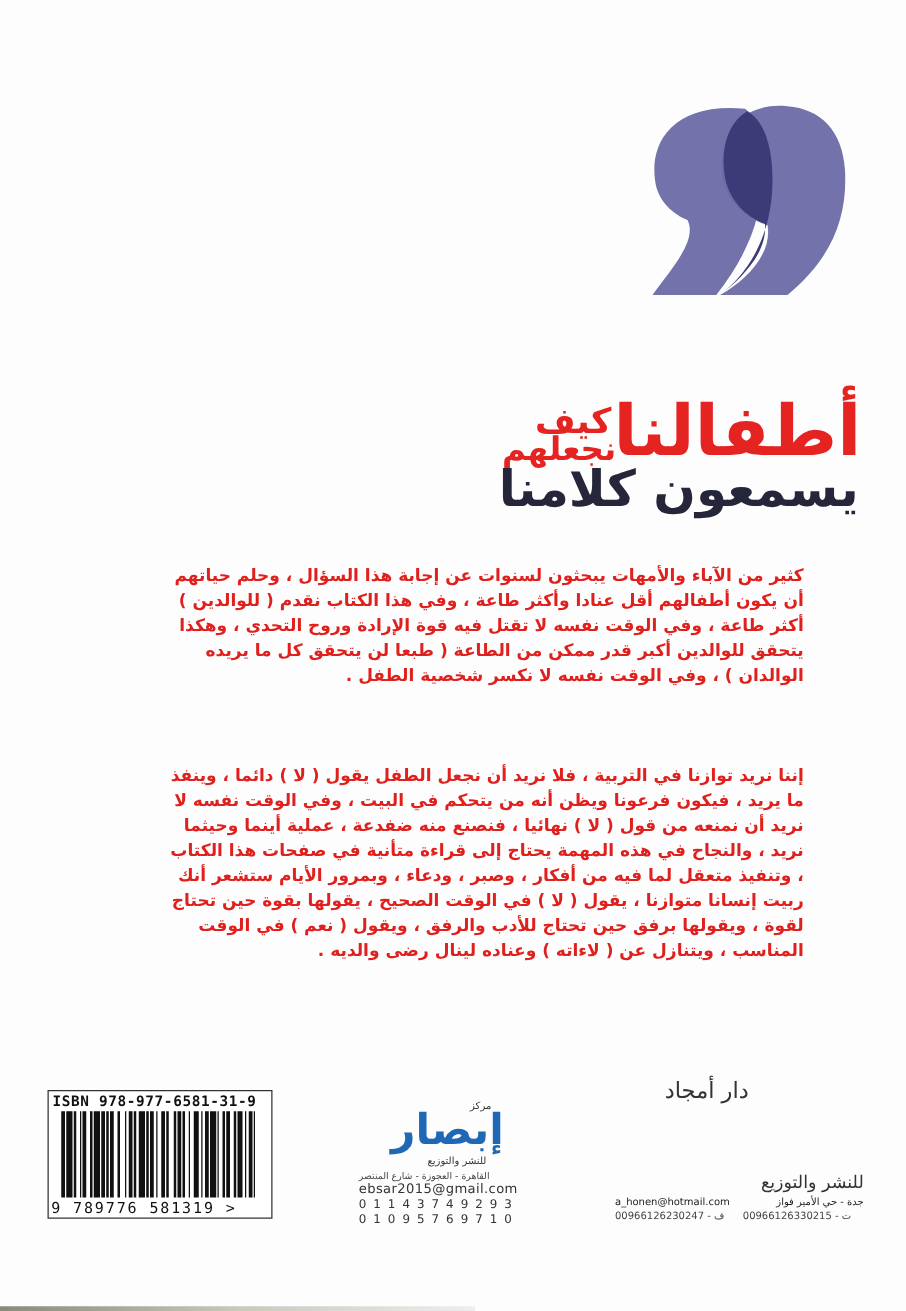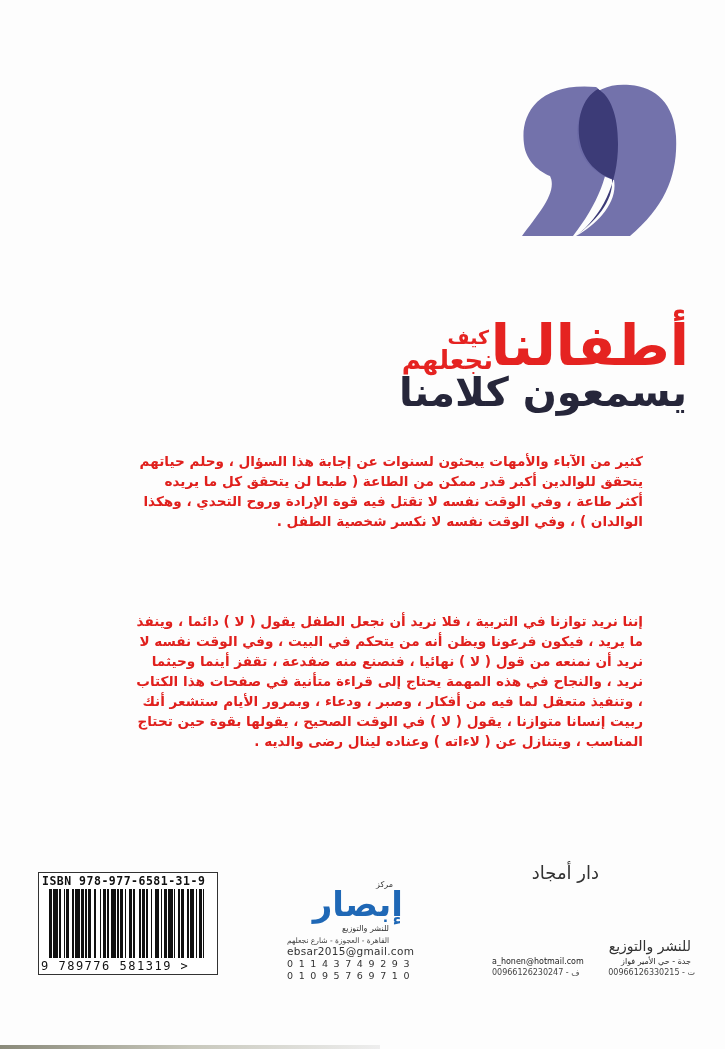--- a/index.html
+++ b/index.html
@@ -12,21 +12,21 @@
   .quote-mark { left: 518px; top: 84px; width: 170px; height: 165px; }
   .title-main {
     right: 36px; top: 316px; color: #e52321; font-weight: bold;
     font-size: 56px; line-height: 60px; direction: rtl; white-space: nowrap;
     letter-spacing: -1px;
   }
   .title-small {
     right: 228px; color: #e52321; font-weight: bold; direction: rtl;
     white-space: nowrap; font-size: 26px; line-height: 22px;
   }
-  .title-small.kayfa { top: 326px; right: 236px; font-size: 19px; }
+  .title-small.kayfa { top: 326px; right: 236px; font-size: 28px; }
   .title-small.najalhum { top: 349px; right: 232px; }
   .title-sub {
     right: 38px; top: 369px; color: #26263a; font-weight: bold;
     font-size: 40px; line-height: 46px; direction: rtl; white-space: nowrap;
   }
   .para {
     right: 82px; width: 605px; color: #e0201d; font-weight: bold;
     font-size: 13.6px; line-height: 20px; direction: rtl; text-align: right;
   }
   .para .line { display: block; white-space: nowrap; }
@@ -67,21 +67,21 @@
   .honen { left: 490px; top: 862px; width: 205px; height: 120px; }
   .honen .dar { position: absolute; right: 96px; top: 0px; font-size: 18px; color: #333; direction: rtl; white-space: nowrap; }
   .honen .name {
     position: absolute; right: 46px; top: 14px; font-size: 62px; font-weight: bold;
     color: #36a5e6; direction: rtl; line-height: 66px; white-space: nowrap;
   }
   .honen .tag { position: absolute; right: 4px; top: 76px; font-size: 14px; color: #333; direction: rtl; white-space: nowrap; }
   .honen .email { position: absolute; left: 2px; top: 95px; font-size: 8px; color: #222; white-space: nowrap; }
   .honen .addr { position: absolute; right: 4px; top: 95px; font-size: 8px; color: #222; direction: rtl; white-space: nowrap; }
   .honen .fax { position: absolute; left: 2px; top: 106px; font-size: 8px; color: #444; white-space: nowrap; }
-  .honen .tel { position: absolute; right: 0; top: 106px; font-size: 8px; color: #444; white-space: nowrap; }
+  .honen .tel { position: absolute; right: 14px; top: 106px; font-size: 8px; color: #444; white-space: nowrap; }
 
   .bottom-edge { left: 0; top: 1045px; width: 380px; height: 4px; background: linear-gradient(90deg,#8a8a7a,#c8c8bc,#eee); }
 </style>
 </head>
 <body>
 
 <div class="abs quote-mark">
   <svg width="170" height="165" viewBox="0 0 170 165">
     <path d="M 78 3 C 20 -2 2 30 6 60 C 8 78 22 88 32 92 C 40 108 20 130 4 152 L 55 152 C 80 120 92 90 92 55 C 92 28 86 8 78 3 Z" fill="#6b6aa6" opacity="0.95"></path>
     <path d="M 112 1 C 70 -3 56 30 60 58 C 64 80 82 92 96 96 C 100 118 80 140 58 152 L 112 152 C 148 122 160 90 158 52 C 156 20 138 3 112 1 Z" fill="#6b6aa6" opacity="0.95"></path>
@@ -89,32 +89,34 @@
   </svg>
 </div>
 
 <div class="abs title-main">أطفالنا</div>
 <div class="abs title-small kayfa">كيف</div>
 <div class="abs title-small najalhum">نجعلهم</div>
 <div class="abs title-sub">يسمعون كلامنا</div>
 
 <div class="abs para para1">
   <span class="line">كثير من الآباء والأمهات يبحثون لسنوات عن إجابة هذا السؤال ، وحلم حياتهم</span>
+  <span class="line">أن يكون أطفالهم أقل عنادا وأكثر طاعة ، وفي هذا الكتاب نقدم ( للوالدين )</span>
+  <span class="line">أكثر طاعة ، وفي الوقت نفسه لا تقتل فيه قوة الإرادة وروح التحدي ، وهكذا</span>
   <span class="line">يتحقق للوالدين أكبر قدر ممكن من الطاعة ( طبعا لن يتحقق كل ما يريده</span>
-  <span class="line">أكثر طاعة ، وفي الوقت نفسه لا تقتل فيه قوة الإرادة وروح التحدي ، وهكذا</span>
   <span class="line">الوالدان ) ، وفي الوقت نفسه لا نكسر شخصية الطفل .</span>
 </div>
 
 <div class="abs para para2">
   <span class="line">إننا نريد توازنا في التربية ، فلا نريد أن نجعل الطفل يقول ( لا ) دائما ، وينفذ</span>
   <span class="line">ما يريد ، فيكون فرعونا ويظن أنه من يتحكم في البيت ، وفي الوقت نفسه لا</span>
-  <span class="line">نريد أن نمنعه من قول ( لا ) نهائيا ، فنصنع منه ضفدعة ، تقفز أينما وحيثما</span>
+  <span class="line">نريد أن نمنعه من قول ( لا ) نهائيا ، فنصنع منه ضفدعة ، عملية أينما وحيثما</span>
   <span class="line">نريد ، والنجاح في هذه المهمة يحتاج إلى قراءة متأنية في صفحات هذا الكتاب</span>
   <span class="line">، وتنفيذ متعقل لما فيه من أفكار ، وصبر ، ودعاء ، وبمرور الأيام ستشعر أنك</span>
   <span class="line">ربيت إنسانا متوازنا ، يقول ( لا ) في الوقت الصحيح ، يقولها بقوة حين تحتاج</span>
+  <span class="line">لقوة ، ويقولها برفق حين تحتاج للأدب والرفق ، ويقول ( نعم ) في الوقت</span>
   <span class="line">المناسب ، ويتنازل عن ( لاءاته ) وعناده لينال رضى والديه .</span>
 </div>
 
 <div class="abs barcode">
   <div class="isbn-top">ISBN 978-977-6581-31-9</div>
   <div class="bars" id="bars">
       <span style="width: 2.91589px;"></span>
       <span style="width: 1.45794px; background: transparent;"></span>
       <span style="width: 4.37383px;"></span>
       <span style="width: 1.45794px; background: transparent;"></span>
@@ -186,21 +188,21 @@
       <span style="width: 1.45794px; background: transparent;"></span>
       <span style="width: 1.45794px;"></span>
     </div>
   <div class="isbn-bottom">9 789776 581319 &gt;</div>
 </div>
 
 <div class="abs ebsar">
   <div class="markaz">مركز</div>
   <div class="name">إبصار</div>
   <div class="tag">للنشر والتوزيع</div>
-  <div class="addr">القاهرة - العجوزة - شارع نجعلهم</div>
+  <div class="addr">القاهرة - العجوزة - شارع المنتصر</div>
   <div class="email">ebsar2015@gmail.com</div>
   <div class="phone phone1">01143749293</div>
   <div class="phone phone2">01095769710</div>
 </div>
 
 <div class="abs honen">
   <div class="dar">دار أمجاد</div>
   <div class="tag">للنشر والتوزيع</div>
   <div class="email">a_honen@hotmail.com</div>
   <div class="addr">جدة - حي الأمير فواز</div>

